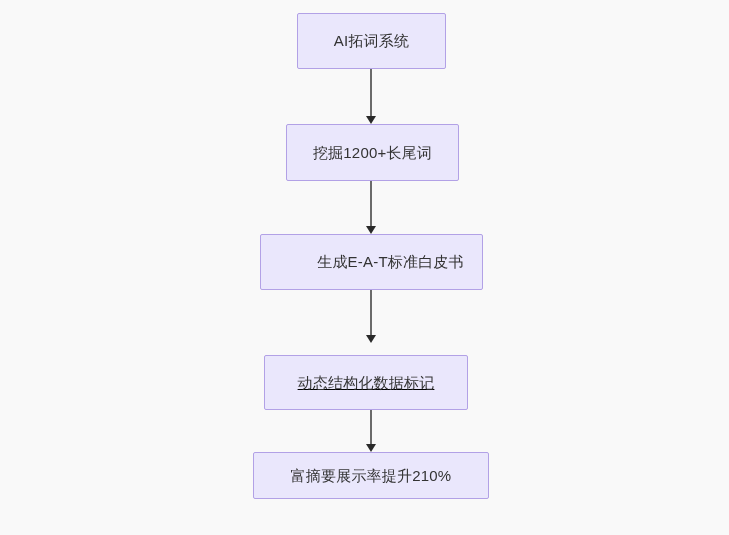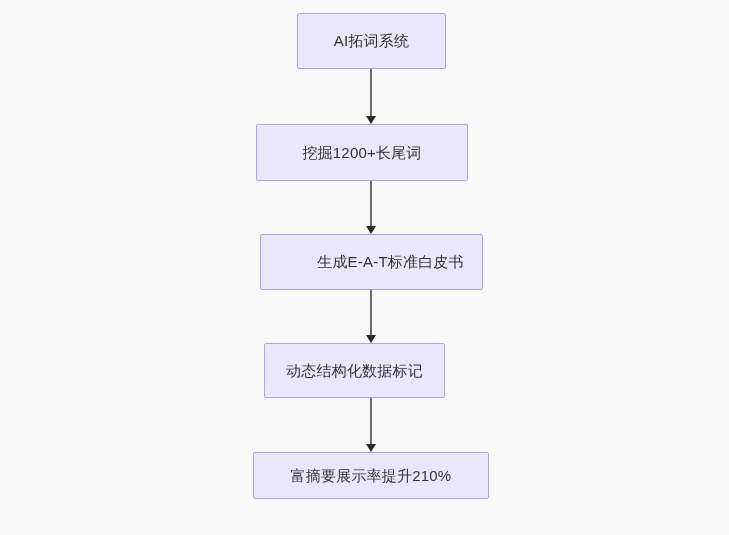--- a/index.html
+++ b/index.html
@@ -78,29 +78,29 @@
   </div>
   <div class="edge" style="left: 370px; top: 398px; width: 2px; height: 54px;">
     <div class="edge-line" style="height: 47px;"></div>
     <div class="edge-head" style="top: 46px;"></div>
   </div>
 
   <div class="node" style="left: 297px; top: 13px; width: 149px; height: 56px;">
     <span class="node-label">AI拓词系统</span>
   </div>
 
-  <div class="node" style="left: 256px; top: 124px; width: 212px; height: 57px;">
+  <div class="node" style="left: 286px; top: 124px; width: 173px; height: 57px;">
     <span class="node-label">挖掘1200+长尾词</span>
   </div>
 
   <div class="node" style="left: 260px; top: 234px; width: 223px; height: 56px; padding-left: 38px;">
     <span class="node-label">生成E-A-T标准白皮书</span>
   </div>
 
-  <div class="node" style="left: 264px; top: 343px; width: 181px; height: 55px;">
+  <div class="node" style="left: 264px; top: 355px; width: 204px; height: 55px; text-decoration: underline;">
     <span class="node-label">动态结构化数据标记</span>
   </div>
 
   <div class="node" style="left: 253px; top: 452px; width: 236px; height: 47px;">
     <span class="node-label">富摘要展示率提升210%</span>
   </div>
 
 </div>
 
 </body></html>

